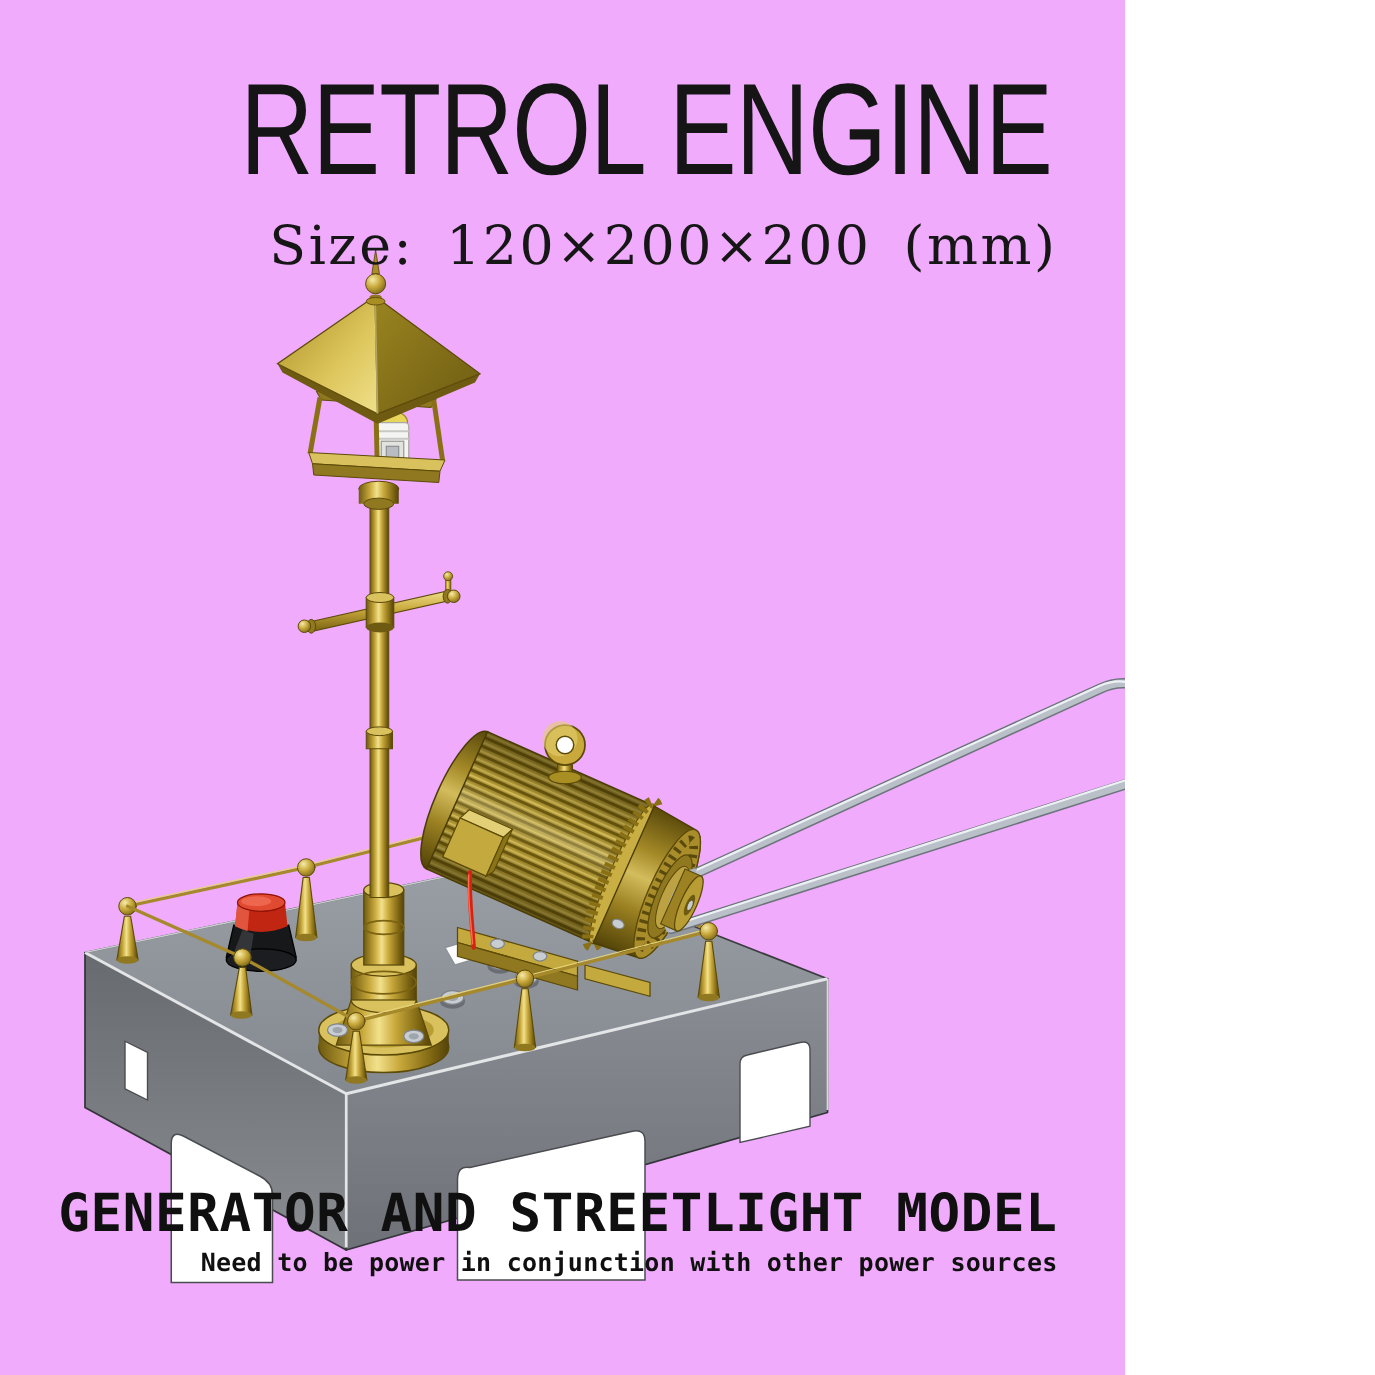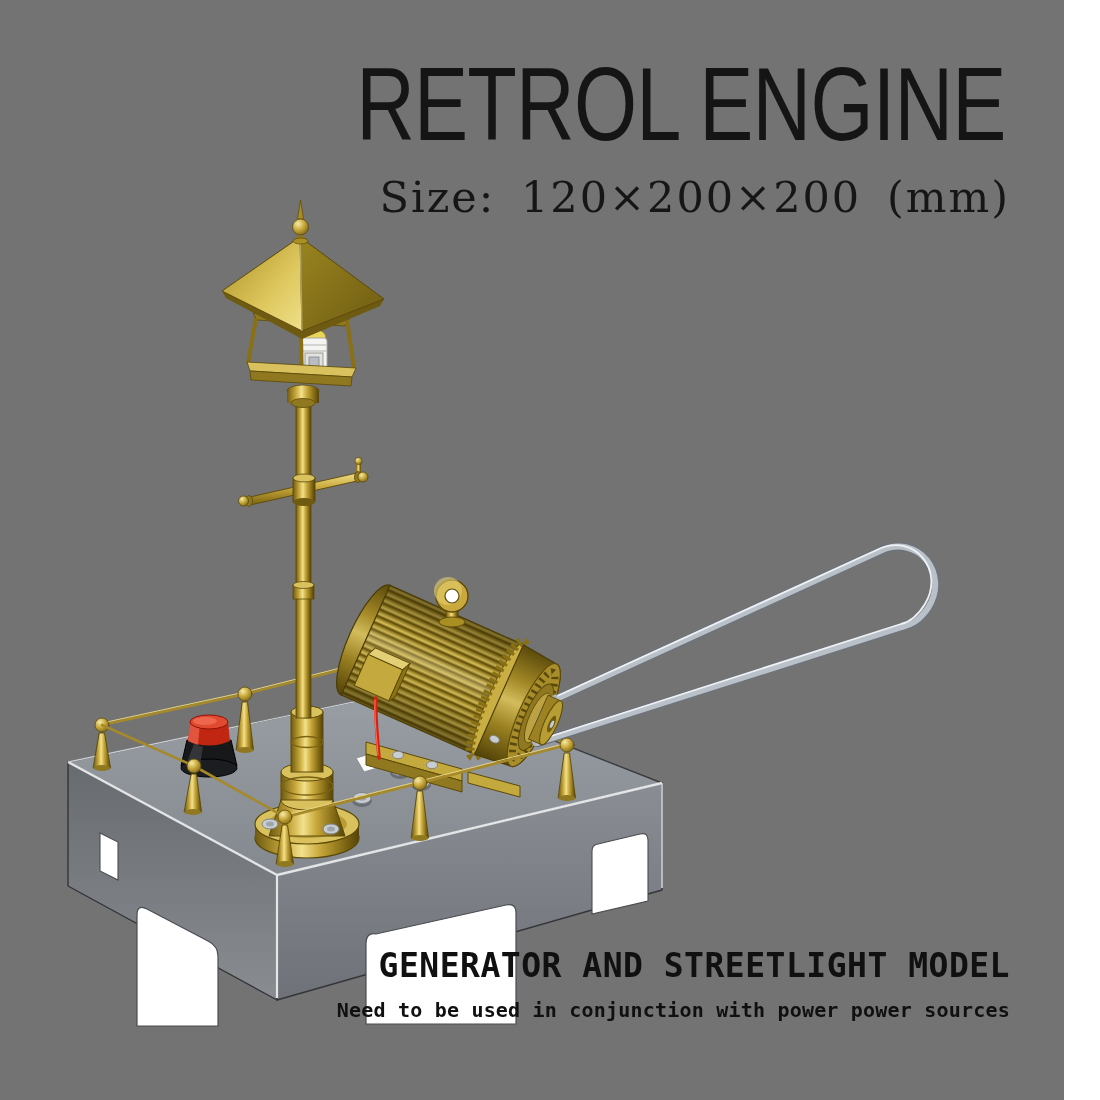--- a/index.html
+++ b/index.html
@@ -1,26 +1,26 @@
 <!DOCTYPE html>
 <html><head>
 <meta charset="utf-8">
 <style>
   html,body{margin:0;padding:0;background:#fff;}
-  .canvas{position:relative;width:1064px;height:1100px;background:#737373;overflow:hidden;
+  .canvas{position:relative;width:900px;height:1100px;background:#f0abfc;overflow:hidden;
           font-family:"Liberation Sans",sans-serif;color:#111;}
   .scene{position:absolute;left:0;top:0;width:1100px;height:1100px;}
   .title{position:absolute;top:52px;right:58px;font-family:"Liberation Sans",sans-serif;
          font-weight:400;font-size:104px;line-height:1.0;letter-spacing:-1px;color:#151515;
          transform:scaleX(0.78);transform-origin:100% 0;white-space:nowrap;}
   .size-label{position:absolute;top:172px;right:54px;font-family:"DejaVu Serif",serif;
          font-weight:400;font-size:43px;letter-spacing:2px;word-spacing:10px;color:#161616;
          white-space:nowrap;}
   .footer-heading{position:absolute;top:946px;right:54px;font-family:"DejaVu Sans Mono",monospace;
-         font-weight:700;font-size:33px;letter-spacing:0.5px;color:#101010;white-space:nowrap;}
+         font-weight:700;font-size:42px;letter-spacing:0.5px;color:#101010;white-space:nowrap;}
   .footer-note{position:absolute;top:998px;right:54px;font-family:"DejaVu Sans Mono",monospace;
          font-weight:700;font-size:20px;letter-spacing:0.2px;color:#101010;white-space:nowrap;}
 </style>
 </head>
 <body>
 
 <div class="canvas">
 
   <svg class="scene" viewBox="0 0 1100 1100">
     <defs>
@@ -307,14 +307,14 @@
         <path d="M191.5,774 L196.5,774 L201.5,812 L184.5,812 Z" fill="url(#brassV)" stroke="#5C4A08" stroke-width="0.9"></path>
         <ellipse cx="193" cy="812" rx="8.5" ry="3" fill="#8F7820"></ellipse>
         <circle cx="194" cy="766" r="7" fill="url(#brassBall)" stroke="#5C4A08" stroke-width="0.8"></circle>
       </g>
     </g>
   </svg>
 
   <div class="title">RETROL ENGINE</div>
   <div class="size-label">Size: 120×200×200 (mm)</div>
   <div class="footer-heading">GENERATOR AND STREETLIGHT MODEL</div>
-  <div class="footer-note">Need to be used in conjunction with power power sources</div>
+  <div class="footer-note">Need to be power in conjunction with other power sources</div>
 </div>
 
 </body></html>

